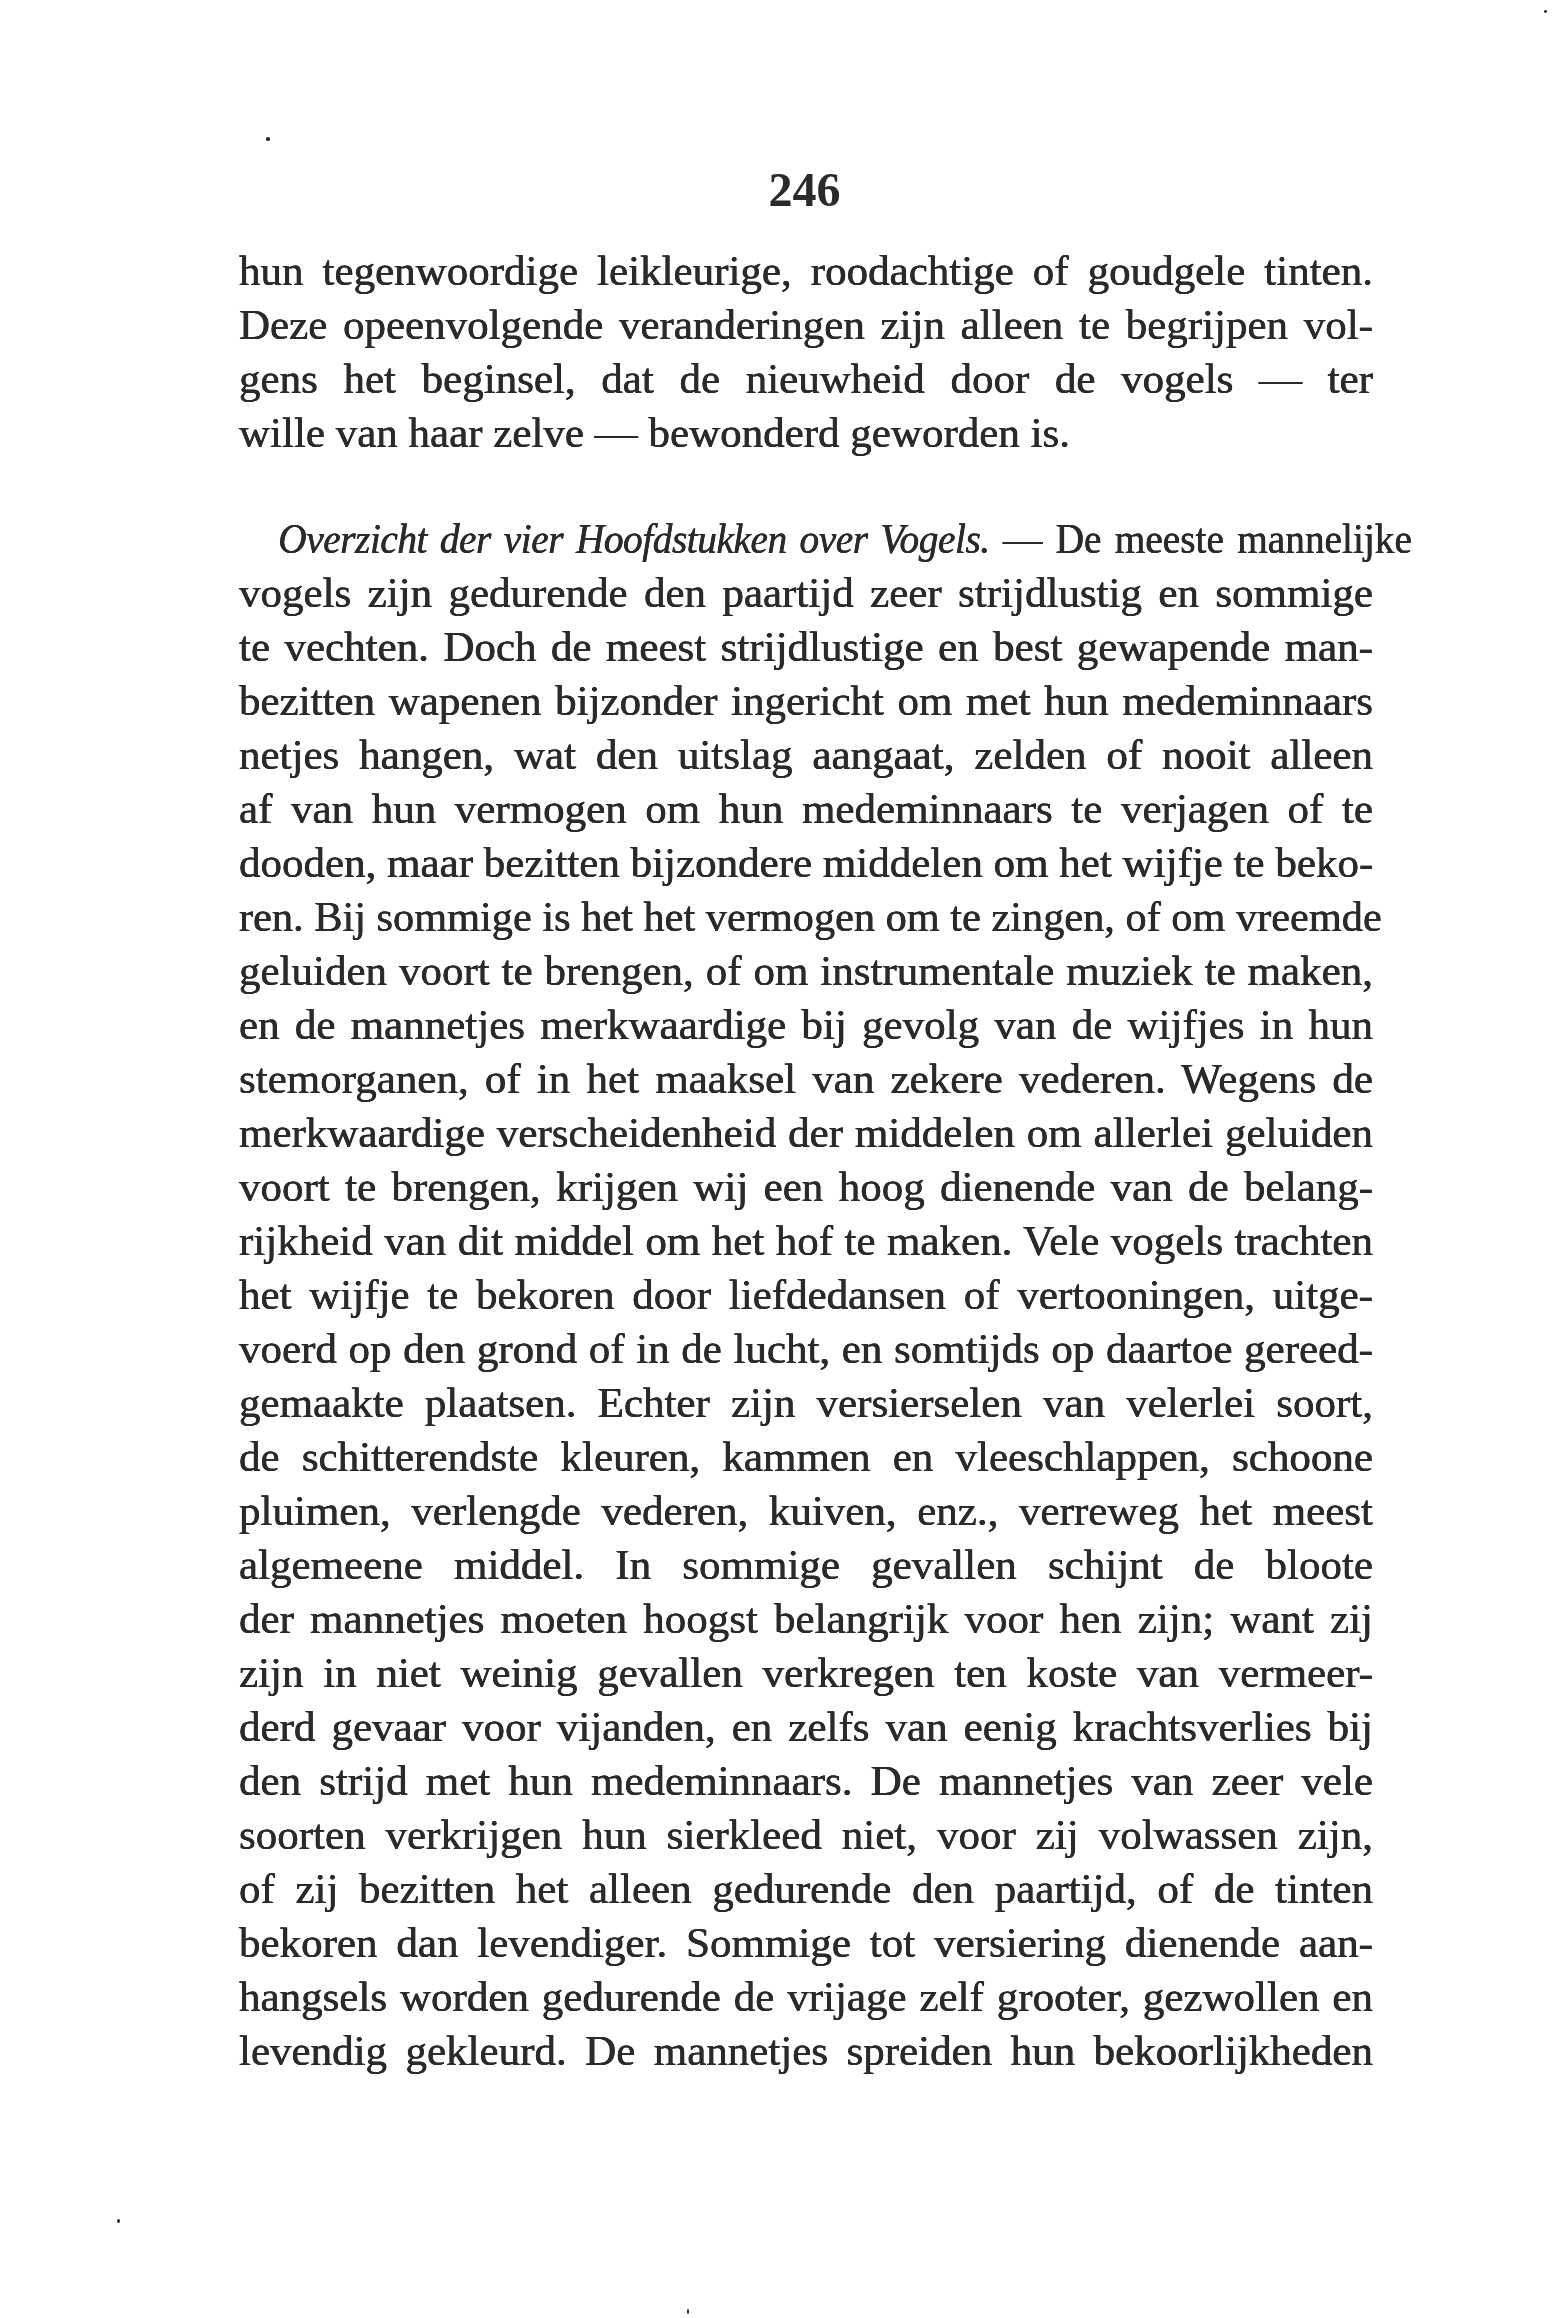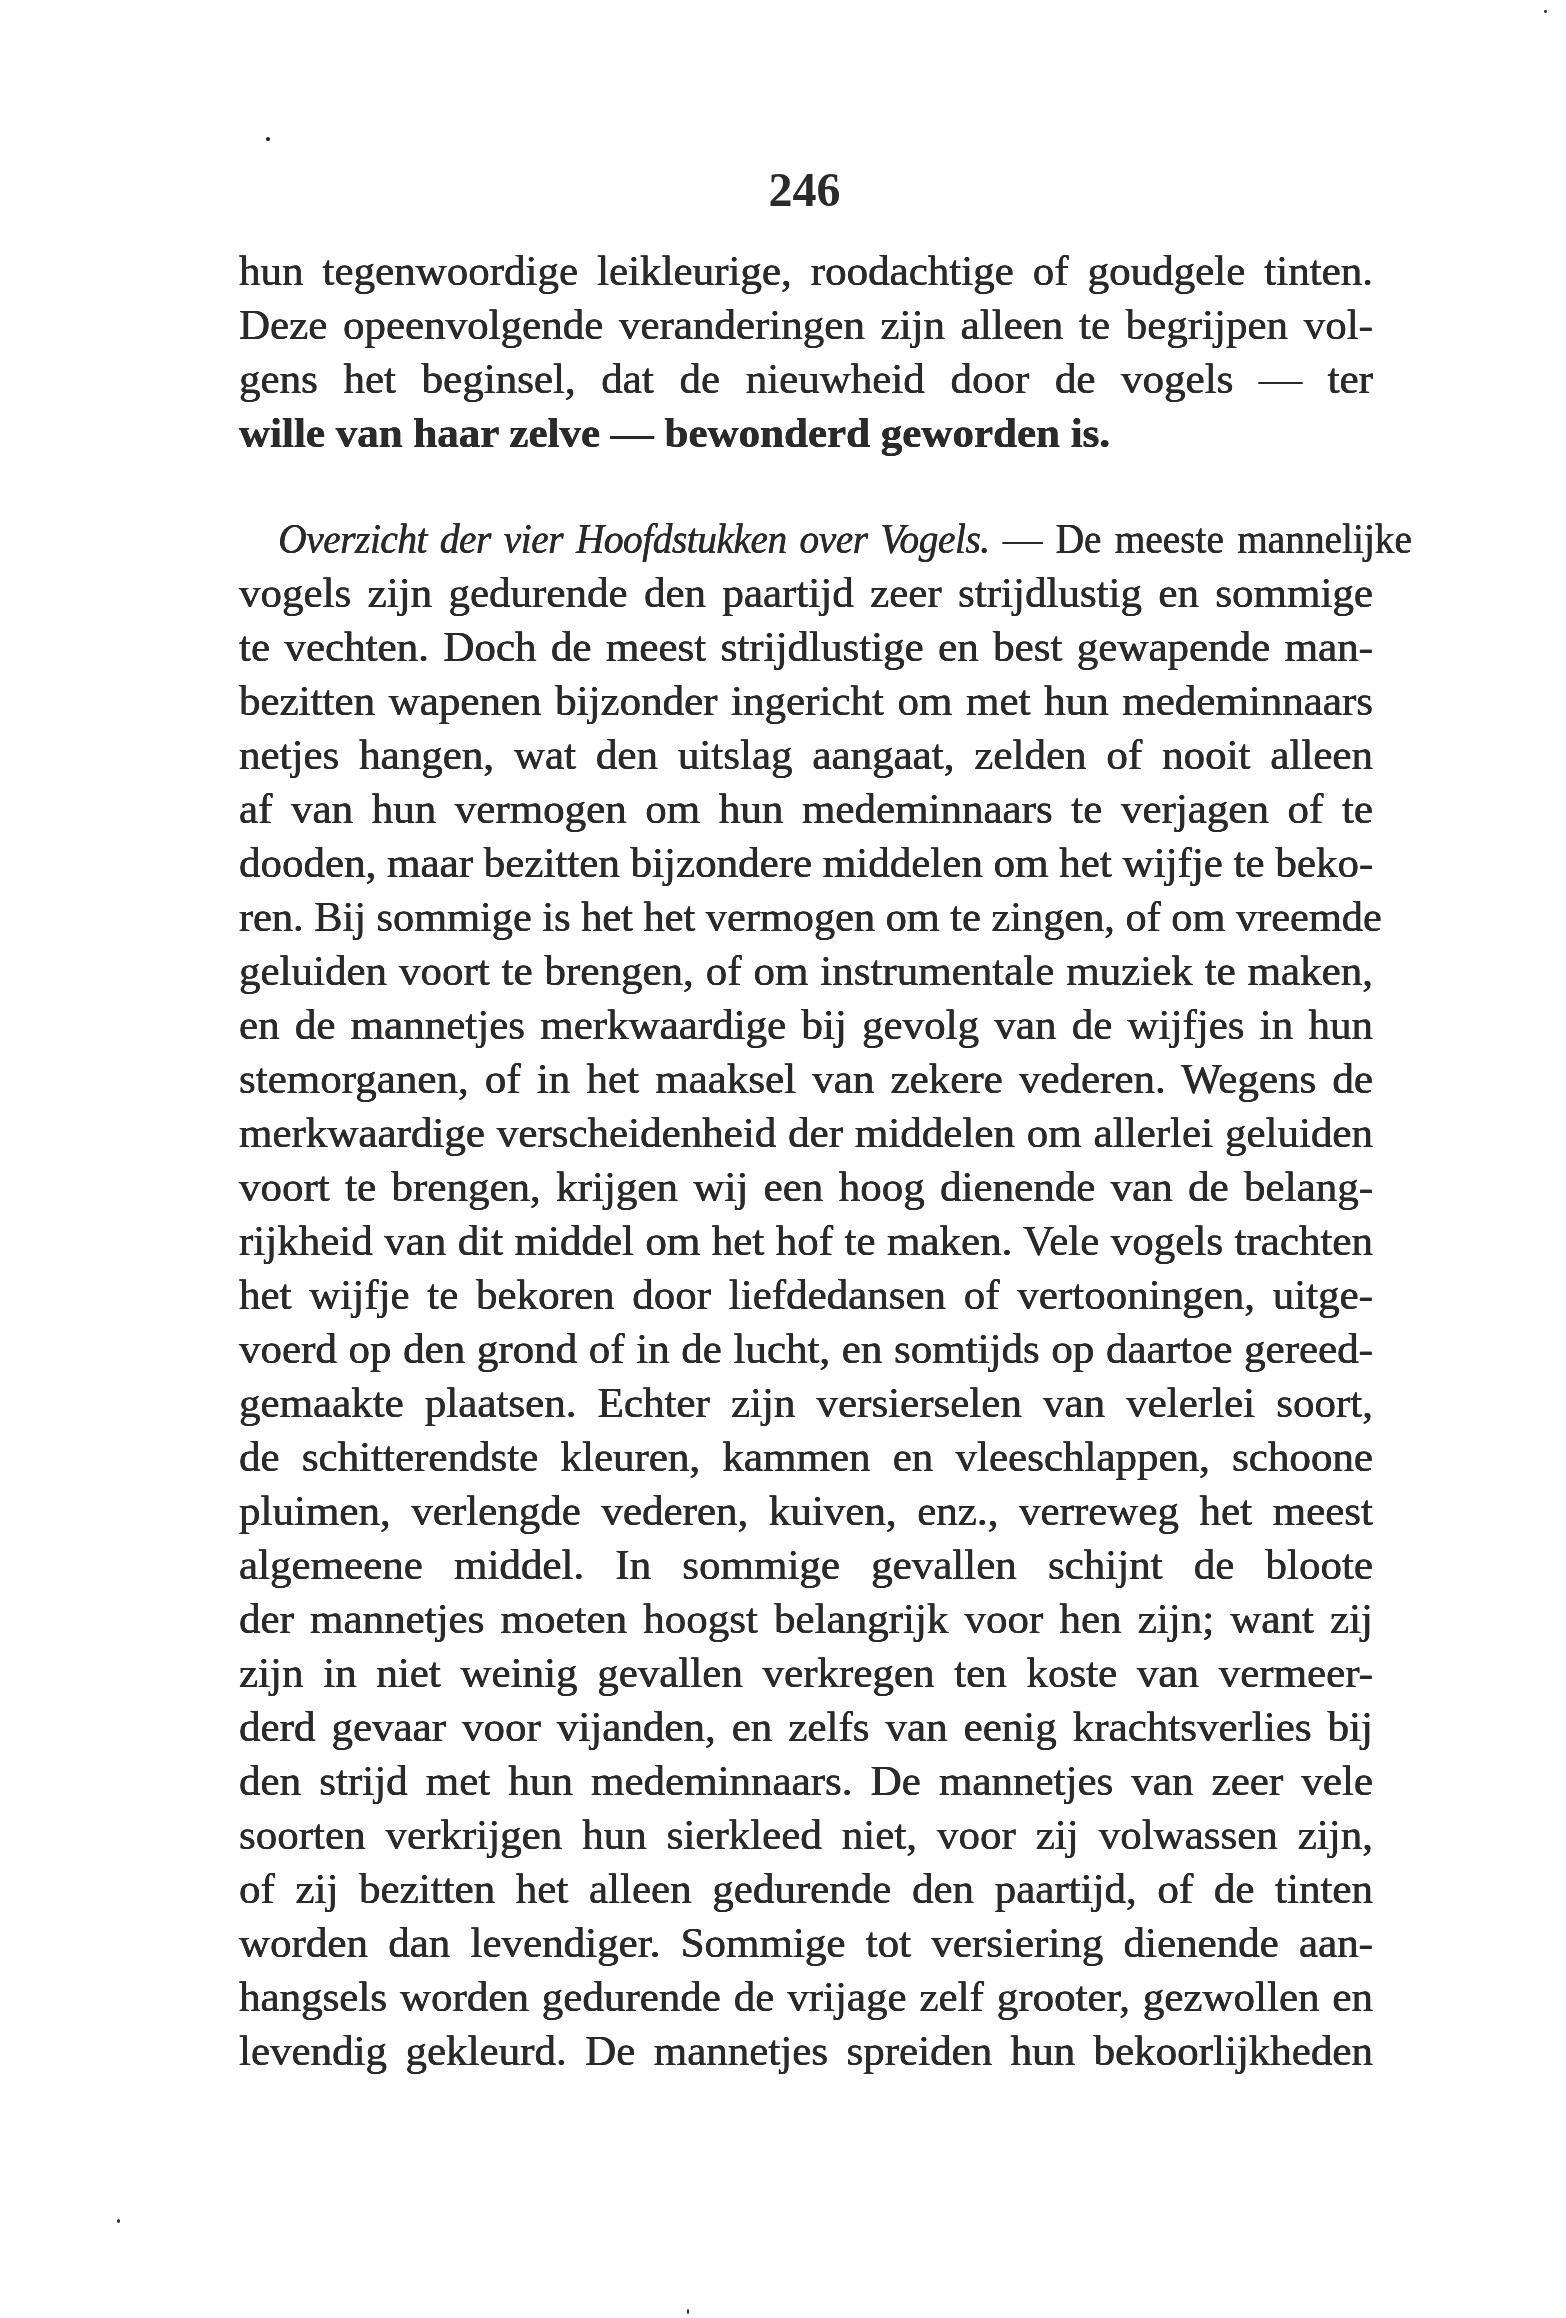--- a/index.html
+++ b/index.html
@@ -15,21 +15,21 @@
   }
   .body-text {
     position: absolute; left: 239px; top: 244px; width: 1134px;
   }
   .line {
     display: block; height: 54px; line-height: 54px; font-size: 43px;
     white-space: nowrap; text-align: justify; text-align-last: justify;
     transform-origin: left center;
     text-shadow: 0.3px 0 0 #2a2a2a, -0.3px 0 0 #2a2a2a;
   }
-  .line.last { text-align-last: left; font-weight: bold; }
+  .line.last { text-align-last: left; }
   .line.indent { padding-left: 43px; }
   .para-gap { display: block; height: 52px; }
   .heading-italic { font-style: italic; letter-spacing: -0.5px; }
   .speck { position: absolute; background: #2a2a2a; border-radius: 50%; }
 </style>
 </head>
 <body>
 
 <div class="page">
   <div class="page-number">246</div>
@@ -65,21 +65,21 @@
           <span class="line">gemaakte plaatsen. Echter zijn versierselen van velerlei soort,</span>
           <span class="line">de schitterendste kleuren, kammen en vleeschlappen, schoone</span>
           <span class="line">pluimen, verlengde vederen, kuiven, enz., verreweg het meest</span>
           <span class="line">algemeene middel. In sommige gevallen schijnt de bloote</span>
           <span class="line">der mannetjes moeten hoogst belangrijk voor hen zijn; want zij</span>
           <span class="line">zijn in niet weinig gevallen verkregen ten koste van vermeer-</span>
           <span class="line">derd gevaar voor vijanden, en zelfs van eenig krachtsverlies bij</span>
           <span class="line">den strijd met hun medeminnaars. De mannetjes van zeer vele</span>
           <span class="line">soorten verkrijgen hun sierkleed niet, voor zij volwassen zijn,</span>
           <span class="line">of zij bezitten het alleen gedurende den paartijd, of de tinten</span>
-          <span class="line">worden dan levendiger. Sommige tot versiering dienende aan-</span>
+          <span class="line">bekoren dan levendiger. Sommige tot versiering dienende aan-</span>
           <span class="line">hangsels worden gedurende de vrijage zelf grooter, gezwollen en</span>
           <span class="line">levendig gekleurd. De mannetjes spreiden hun bekoorlijkheden</span>
         </div>
     </div>
   </div>
 
   <span class="speck" style="left:266px;top:137px;width:3.7px;height:3.7px;"></span>
   <span class="speck" style="left:1544px;top:10.2px;width:2.8px;height:2.8px;"></span>
   <span class="speck" style="left:117px;top:2219px;width:3.2px;height:4.2px;"></span>
   <span class="speck" style="left:687px;top:2309px;width:2.3px;height:4.6px;"></span>

